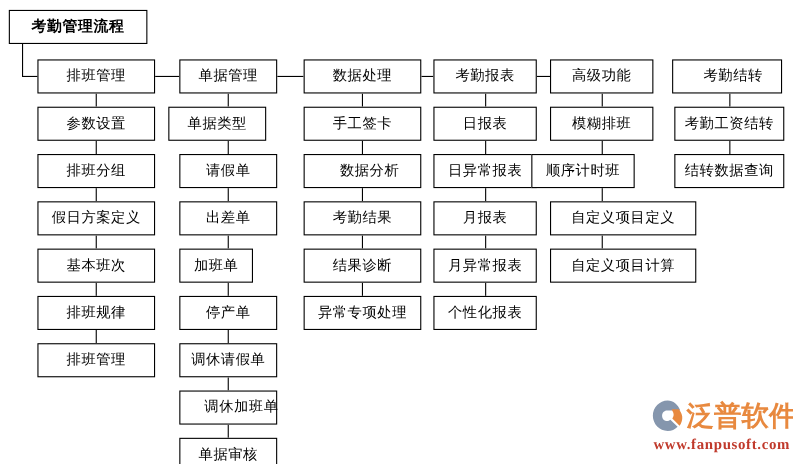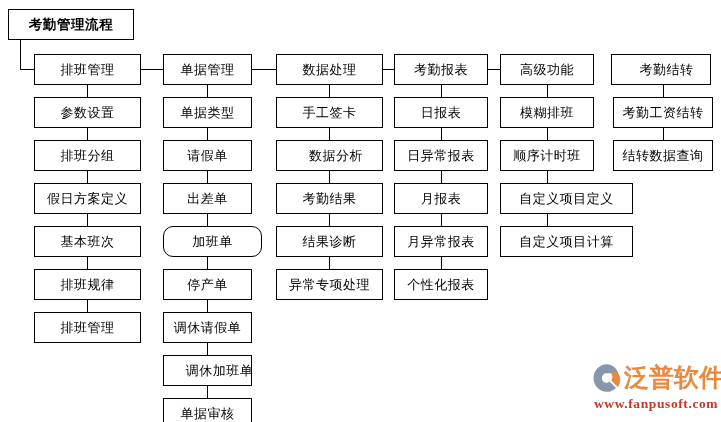--- a/index.html
+++ b/index.html
@@ -137,36 +137,36 @@
     <span>排班管理</span>
   </div>
 
   <div class="connector" style="left:141px; top:69px; width:22px; height:1px;"></div>
 
   <div class="node" style="left:163px; top:54px; width:89px; height:31px;">
     <span>单据管理</span>
   </div>
   <div class="connector" style="left:207px; top:85px; width:1px; height:12px;"></div>
 
-  <div class="node" style="left:163px; top:97px; width:89px; height:31px;">
+  <div class="node" style="left:153px; top:97px; width:89px; height:31px;">
     <span>单据类型</span>
   </div>
   <div class="connector" style="left:207px; top:128px; width:1px; height:12px;"></div>
 
   <div class="node" style="left:163px; top:140px; width:89px; height:31px;">
     <span>请假单</span>
   </div>
   <div class="connector" style="left:207px; top:171px; width:1px; height:12px;"></div>
 
   <div class="node" style="left:163px; top:183px; width:89px; height:31px;">
     <span>出差单</span>
   </div>
   <div class="connector" style="left:207px; top:214px; width:1px; height:12px;"></div>
 
-  <div class="node" style="left:163px; top:226px; width:99px; height:31px;border-radius:10px;">
+  <div class="node" style="left:163px; top:226px; width:67px; height:31px;">
     <span>加班单</span>
   </div>
   <div class="connector" style="left:207px; top:257px; width:1px; height:12px;"></div>
 
   <div class="node" style="left:163px; top:269px; width:89px; height:31px;">
     <span>停产单</span>
   </div>
   <div class="connector" style="left:207px; top:300px; width:1px; height:12px;"></div>
 
   <div class="node" style="left:163px; top:312px; width:89px; height:31px;">
@@ -250,21 +250,21 @@
   <div class="node" style="left:500px; top:54px; width:94px; height:31px;">
     <span>高级功能</span>
   </div>
   <div class="connector" style="left:547px; top:85px; width:1px; height:12px;"></div>
 
   <div class="node" style="left:500px; top:97px; width:94px; height:31px;">
     <span>模糊排班</span>
   </div>
   <div class="connector" style="left:547px; top:128px; width:1px; height:12px;"></div>
 
-  <div class="node" style="left:500px; top:140px; width:94px; height:31px;">
+  <div class="node" style="left:483px; top:140px; width:94px; height:31px;">
     <span>顺序计时班</span>
   </div>
   <div class="connector" style="left:547px; top:171px; width:1px; height:12px;"></div>
 
   <div class="node" style="left:500px; top:183px; width:133px; height:31px;">
     <span>自定义项目定义</span>
   </div>
   <div class="connector" style="left:547px; top:214px; width:1px; height:12px;"></div>
 
   <div class="node" style="left:500px; top:226px; width:133px; height:31px;">

